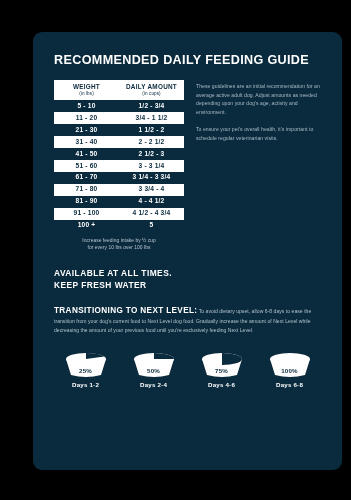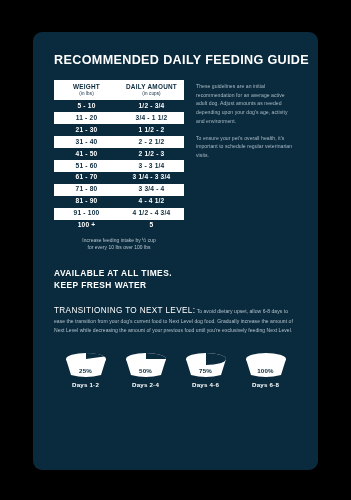--- a/index.html
+++ b/index.html
@@ -5,21 +5,21 @@
   * { margin:0; padding:0; box-sizing:border-box; }
   html, body {
     width:351px; height:500px;
     background:#000000;
     font-family:"Liberation Sans", sans-serif;
     overflow:hidden;
   }
   .card {
     position:absolute;
     left:33px; top:32px;
-    width:285px; height:438px;
+    width:309px; height:438px;
     background:#0a2a3d;
     border-radius:9px;
     overflow:hidden;
   }
   .inner { padding:22px 21px 0 21px; }
 
   .guide-title {
     color:#ffffff;
     font-size:12.6px;
     font-weight:bold;
@@ -88,21 +88,21 @@
     font-size:8.4px;
     font-weight:bold;
     letter-spacing:0.45px;
     line-height:1.42;
   }
 
   .transition { margin-top:12px; }
   .trans-head {
     color:#ffffff;
     font-size:8.2px;
-    font-weight:normal;
+    font-weight:bold;
     letter-spacing:0.35px;
   }
   .trans-body {
     color:#b1c2cc;
     font-size:5.05px;
     line-height:1.68;
     letter-spacing:0.04px;
   }
 
   .bowls {

